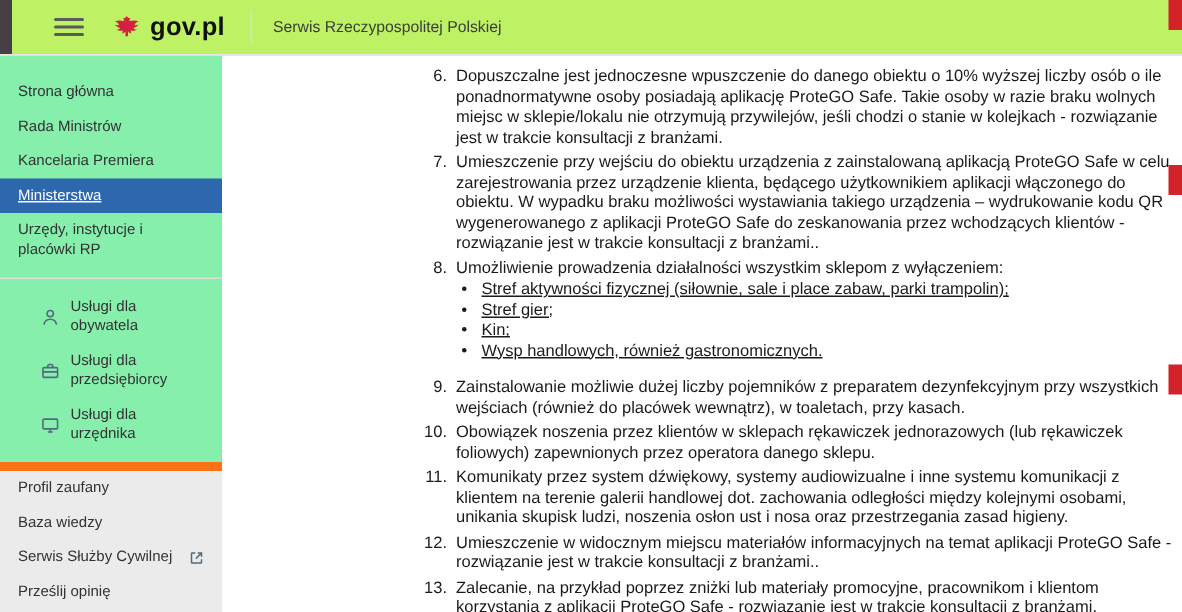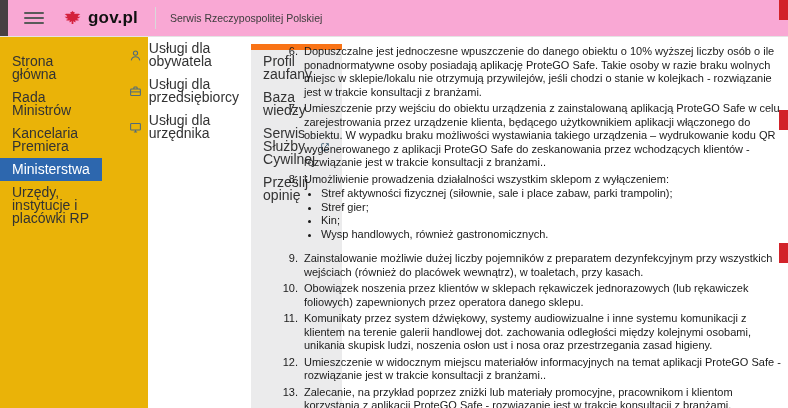--- a/index.html
+++ b/index.html
@@ -6,67 +6,67 @@
   html,body { margin:0; padding:0; }
   body {
     width:788px; height:408px; overflow:hidden;
     font-family:"Liberation Sans", sans-serif;
     background:#ffffff; color:#1b1b1b;
   }
   .page { position:relative; width:788px; height:408px; overflow:hidden; }
 
   
   header {
-    position:relative; height:37px; background:#f9a8d4;
+    position:relative; height:37px; background:#bef264;
     border-bottom:1px solid #e4e4e4;
     display:flex; align-items:center;
-    padding-left:8px;
+    padding-left:20px;
   }
   .edge-strip { position:absolute; left:0; top:0; width:8px; height:100%; background:#474043; }
   .hamburger {
     margin-left:16px; width:20px; background:none; border:none; padding:0;
     display:flex; flex-direction:column; gap:3px; cursor:pointer;
   }
   .hamburger span { display:block; height:2px; background:#5a5a5a; border-radius:1px; }
   .brand { display:flex; align-items:center; gap:5px; margin-left:18px; cursor:pointer; }
   .eagle svg { width:21px; height:21px; display:block; }
   .brand-text { font-weight:bold; font-size:17px; color:#111; letter-spacing:.2px; }
   .header-divider { width:1px; height:22px; background:#d9d9d9; margin:0 14px 0 17px; }
   .tagline { font-size:10.5px; color:#3c3c3c; }
 
   
   .body-row { display:flex; height:371px; }
 
   
   .sidebar {
-    width:148px; flex:none; background:#eab308;
-    display:flex; flex-direction:row; font-size:14px;
+    width:148px; flex:none; background:#86efac;
+    display:flex; flex-direction:column; font-size:10px;
   }
   .nav-top { padding-top:13px; }
   .side-item { padding:5px 12px; color:#333; line-height:13px; cursor:pointer; }
-  .side-item.active { background:#2d67ae; color:#fff; }
+  .side-item.active { background:#2d67ae; color:#fff;text-decoration:underline; }
   .side-divider { height:1px; background:#dcdcdc; margin:7px 0; }
   .nav-services .side-item { display:flex; align-items:center; gap:7px;margin-left:15px; }
   .icon { color:#4f6b7d; flex:none; display:flex; }
   .icon svg { width:13px; height:13px; display:block; }
   .nav-footer { flex:1; background:#ebebec; border-top:6px solid #f97316; margin-top:7px; padding-top:0; }
   .link-row { display:flex; align-items:center; gap:5px;justify-content:space-between; }
 
   
   .content {
     flex:1; padding:5px 7px 0 128px;
     font-size:11px; line-height:13.5px; color:#1a1a1a;
   }
   .cont-line { margin-left:28px; margin-bottom:2px; }
   .item { display:flex; margin-top:3px; }
   .item .num { flex:none; width:22px; text-align:right; margin-right:6px; }
   .item .txt { flex:1; }
   .item.gap { margin-top:11px; }
   ul.bullets { margin:1px 0 0; padding-left:17px; }
-  ul.bullets li { margin:0; }
+  ul.bullets li { margin:0;text-decoration:underline; }
 
   
   .red-marker { position:absolute; right:0; width:9px; height:20px; background:#d2232a; }
   .red-marker.m1 { top:0; }
   .red-marker.m2 { top:110px; }
   .red-marker.m3 { top:243px; }
 </style>
 </head>
 <body>
 

